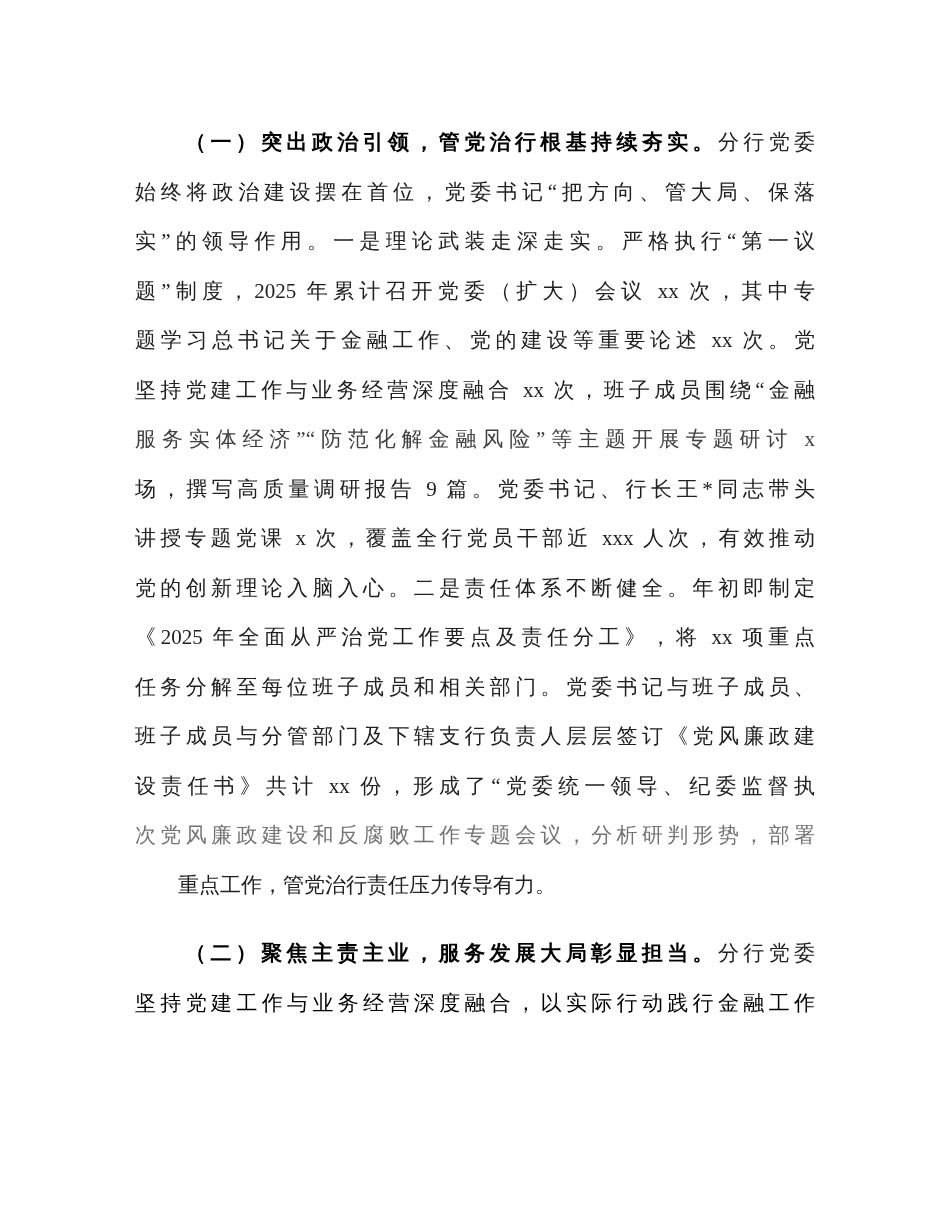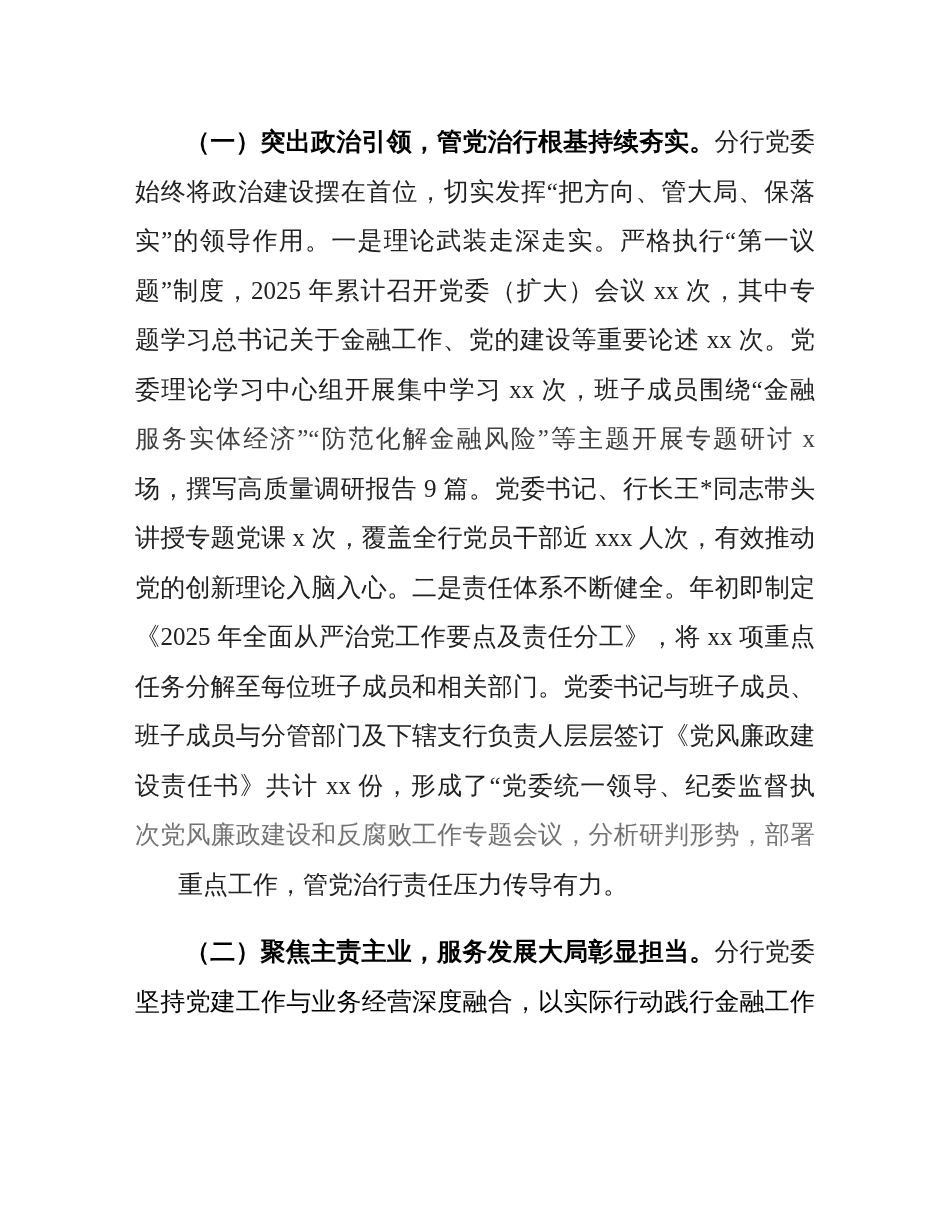--- a/index.html
+++ b/index.html
@@ -23,21 +23,21 @@
     position: absolute;
     left: 135px;
     top: 117px;
     width: 680px;
   }
   .paragraph {
     margin: 0 0 18px 0;
   }
   .line {
     font-family: "Liberation Serif", "DejaVu Serif", serif;
-    font-size: 25px;
+    font-size: 21px;
     line-height: 49.5px;
     color: #212121;
     text-align: justify;
     text-align-last: justify;
   }
   .line.indent {
     text-indent: 50px;
   }
   .line.no-fill {
     text-align-last: left;
@@ -52,25 +52,25 @@
     color: #000000;
   }
 </style>
 </head>
 <body style="background: rgb(255, 255, 255);">
 
 <div class="page">
   <div class="content" id="document-content">
       <div class="paragraph">
         <div class="line indent"><span class="run bold" style="color: rgb(0, 0, 0);">（一）突出政治引领，管党治行根基持续夯实。</span><span class="run" style="color: rgb(33, 33, 33);">分行党委</span></div>
-        <div class="line"><span class="run" style="color: rgb(33, 33, 33);">始终将政治建设摆在首位，切实发挥“把方向、管大局、保落</span></div>
+        <div class="line"><span class="run" style="color: rgb(33, 33, 33);">始终将政治建设摆在首位，党委书记“把方向、管大局、保落</span></div>
         <div class="line"><span class="run" style="color: rgb(33, 33, 33);">实”的领导作用。一是理论武装走深走实。严格执行“第一议</span></div>
         <div class="line"><span class="run" style="color: rgb(33, 33, 33);">题”制度，2025 年累计召开党委（扩大）会议 xx 次，其中专</span></div>
         <div class="line"><span class="run" style="color: rgb(33, 33, 33);">题学习总书记关于金融工作、党的建设等重要论述 xx 次。党</span></div>
-        <div class="line"><span class="run" style="color: rgb(33, 33, 33);">委理论学习中心组开展集中学习 xx 次，班子成员围绕“金融</span></div>
+        <div class="line"><span class="run" style="color: rgb(33, 33, 33);">坚持党建工作与业务经营深度融合 xx 次，班子成员围绕“金融</span></div>
         <div class="line"><span class="run" style="color: #404040;">服务实体经济”“防范化解金融风险”等主题开展专题研讨 x</span></div>
         <div class="line"><span class="run" style="color: rgb(33, 33, 33);">场，撰写高质量调研报告 9 篇。党委书记、行长王*同志带头</span></div>
         <div class="line"><span class="run" style="color: rgb(33, 33, 33);">讲授专题党课 x 次，覆盖全行党员干部近 xxx 人次，有效推动</span></div>
         <div class="line"><span class="run" style="color: rgb(33, 33, 33);">党的创新理论入脑入心。二是责任体系不断健全。年初即制定</span></div>
         <div class="line"><span class="run" style="color: rgb(33, 33, 33);">《2025 年全面从严治党工作要点及责任分工》，将 xx 项重点</span></div>
         <div class="line"><span class="run" style="color: rgb(33, 33, 33);">任务分解至每位班子成员和相关部门。党委书记与班子成员、</span></div>
         <div class="line"><span class="run" style="color: rgb(33, 33, 33);">班子成员与分管部门及下辖支行负责人层层签订《党风廉政建</span></div>
         <div class="line"><span class="run" style="color: rgb(33, 33, 33);">设责任书》共计 xx 份，形成了“党委统一领导、纪委监督执</span></div>
         <div class="line"><span class="run" style="color: #737373;">次党风廉政建设和反腐败工作专题会议，分析研判形势，部署</span></div>
         <div class="line no-fill"><span class="run" style="color: rgb(33, 33, 33);">重点工作，管党治行责任压力传导有力。</span></div>

